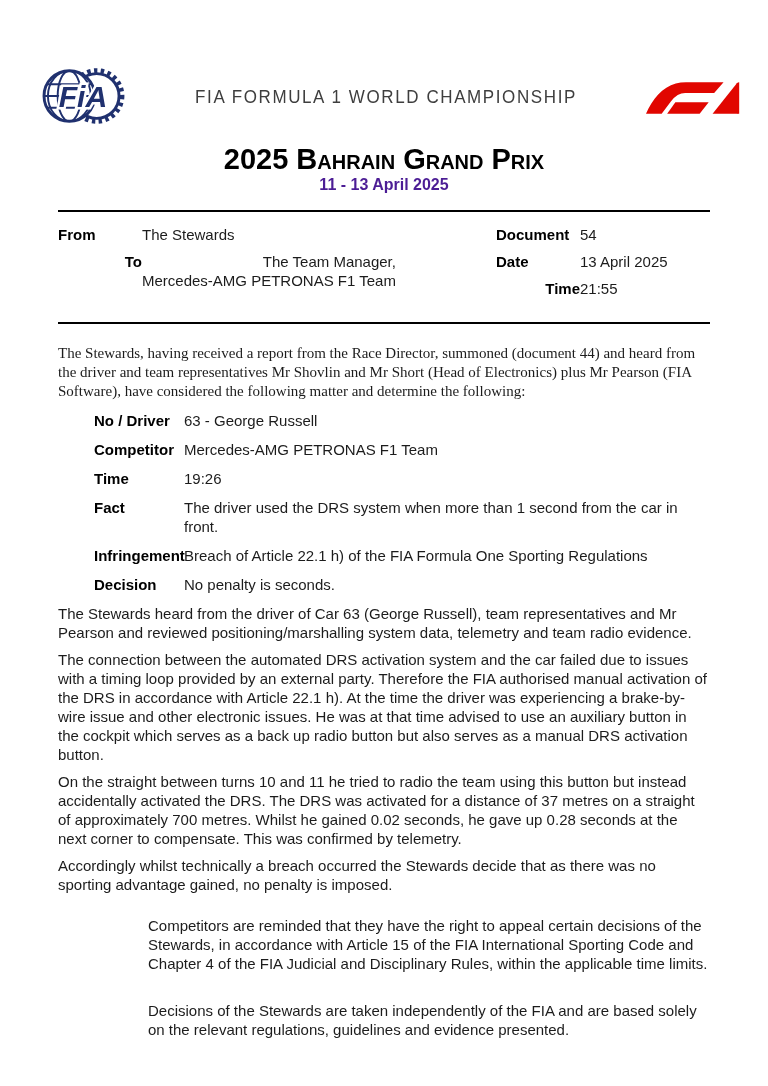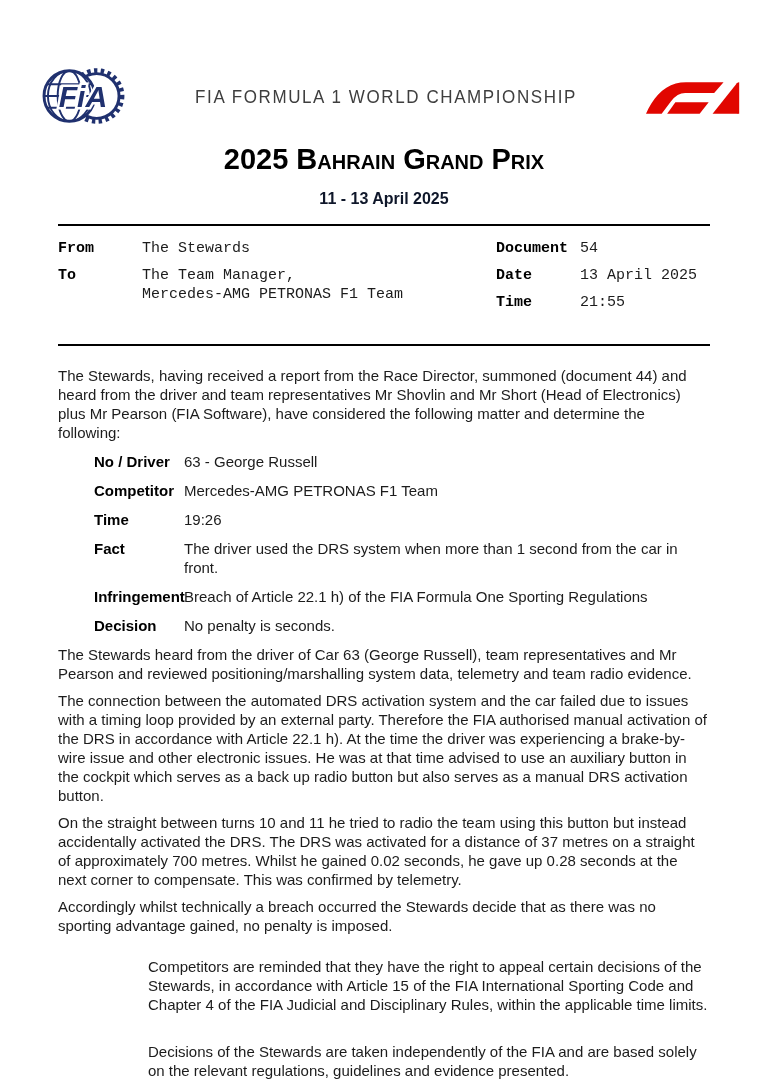--- a/index.html
+++ b/index.html
@@ -38,47 +38,46 @@
     line-height: 30px;
     font-weight: 700;
     font-variant: small-caps;
     color: #000;
     text-align: center;
   }
   .event-dates {
     font-size: 16px;
     line-height: 18px;
     font-weight: 700;
-    margin-top: 16px;
-    color: #0f172a;
+    margin-top: 2px;
+    color: #4c1d95;
   }
   
   .meta {
     margin: 16px 58px 0 58px;
     border-top: 2px solid #000;
     border-bottom: 2px solid #000;
     padding: 13px 0 16px 0;
     display: flex;
     font-size: 15px;
     line-height: 19px;
-    font-family: Liberation Mono, monospace;
   }
   .meta-left { flex: 1; }
   .meta-right { width: 214px; flex-shrink: 0; }
   .meta-row { display: flex; margin-bottom: 8px; }
-  .meta-row:last-child { margin-bottom: 16px; }
+  .meta-row:last-child { margin-bottom: 8px; text-align: right; }
   .meta-label { width: 84px; flex-shrink: 0; font-weight: 700; color: #000; }
   .meta-value { white-space: pre-line; }
   
   .content {
     margin: 20px 58px 0 58px;
     font-size: 15px;
     line-height: 19px;
   }
-  .intro { margin: 16px 0 1px 0; }
+  .intro { margin: 16px 0 1px 0; font-family: Liberation Serif, serif; }
   .field-row { display: flex; margin-top: 10px; }
   .field-label {
     width: 90px;
     flex-shrink: 0;
     font-weight: 700;
     white-space: nowrap;
     color: #000;
     margin-left: 36px;
   }
   .field-value { flex: 1; }

